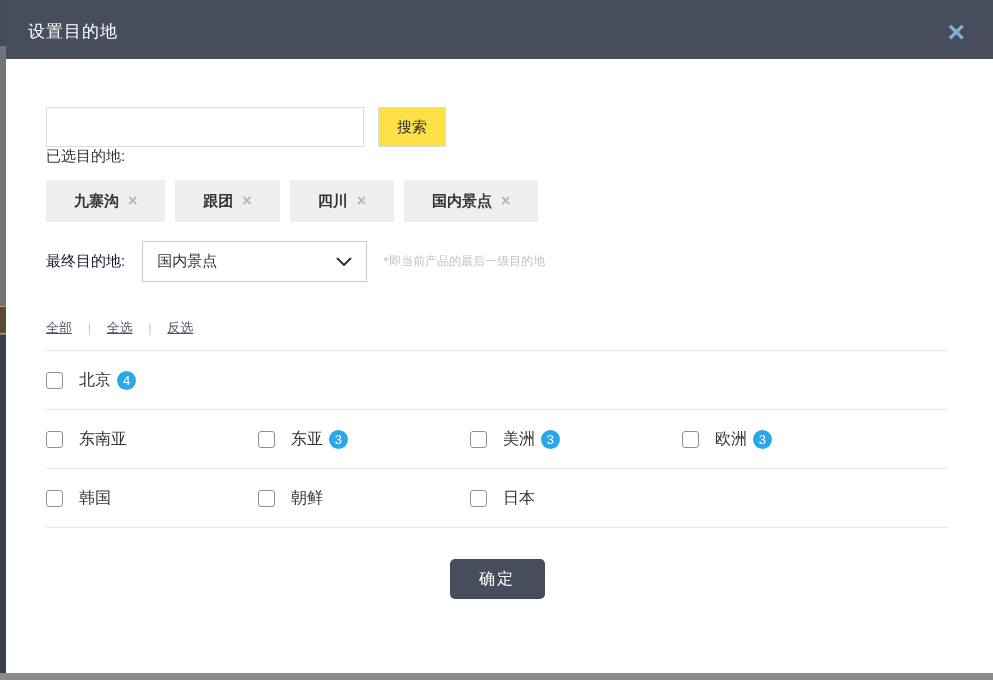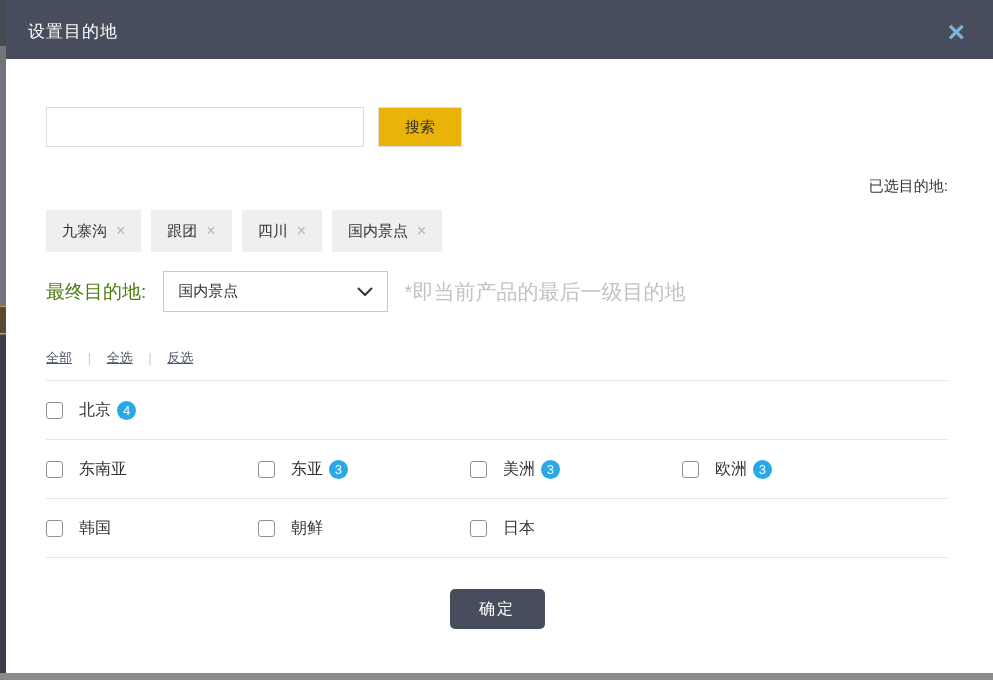--- a/index.html
+++ b/index.html
@@ -36,44 +36,44 @@
   .modal-body { padding: 0 45px 0 40px; }
 
   
   .search-row { margin-top: 48px; display: flex; align-items: center; }
   .search-input {
     width: 318px; height: 40px; border: 1px solid #dcdcdc; background: #fff;
     font-size: 15px; padding: 0 10px; outline: none;
     font-family: "Liberation Sans", "DejaVu Sans", sans-serif;
   }
   .search-btn {
-    margin-left: 14px; width: 84px; height: 40px; background: #eab308;
+    margin-left: 14px; width: 68px; height: 40px; background: #fde047;
     border: 1px solid #dcdcdc; font-size: 15px; color: #333; cursor: pointer;
     font-family: "Liberation Sans", "DejaVu Sans", sans-serif;
   }
 
   
-  .selected-label { margin-top: 30px; font-size: 15px; color: #333; text-align: right; }
+  .selected-label { font-size: 15px; color: #333; }
   .tags-row { margin-top: 14px; display: flex; }
   .tag {
     display: inline-flex; align-items: center; height: 42px; background: #efefef;
-    padding: 0 16px; margin-right: 10px; font-size: 15px; color: #333;
+    padding: 0 28px; margin-right: 10px; font-size: 15px; color: #333; font-weight: bold;
   }
   .tag .tag-x { margin-left: 9px; color: #b5b5b5; font-size: 16px; cursor: pointer; }
 
   
   .final-row { margin-top: 19px; display: flex; align-items: center; }
-  .final-label { font-size: 19px; color: #4d7c0f; }
+  .final-label { font-size: 15px; color: #0f172a; }
   .final-select {
     margin-left: 17px; width: 225px; height: 41px; border: 1px solid #c9c9c9;
     background: #fff; display: flex; align-items: center; padding: 0 14px;
     font-size: 15px; color: #333; cursor: pointer;
   }
   .final-select .chevron { margin-left: auto; display: flex; }
-  .final-hint { margin-left: 16px; font-size: 21px; color: #c2c2c2; }
+  .final-hint { margin-left: 16px; font-size: 12px; color: #c2c2c2; font-family: Liberation Serif, serif; }
 
   
   .links-row { margin-top: 37px; padding-bottom: 13px; border-bottom: 1px solid #e7e7e7; font-size: 13px; }
   .sel-link { color: #4a5264; text-decoration: underline; cursor: pointer; }
   .link-sep { color: #c9c9c9; margin: 0 12px; }
 
   
   .dest-row { display: flex; align-items: center; height: 59px; border-bottom: 1px solid #e7e7e7; }
   .dest-item { width: 23.5%; display: flex; align-items: center; cursor: pointer; }
   .cbx {

